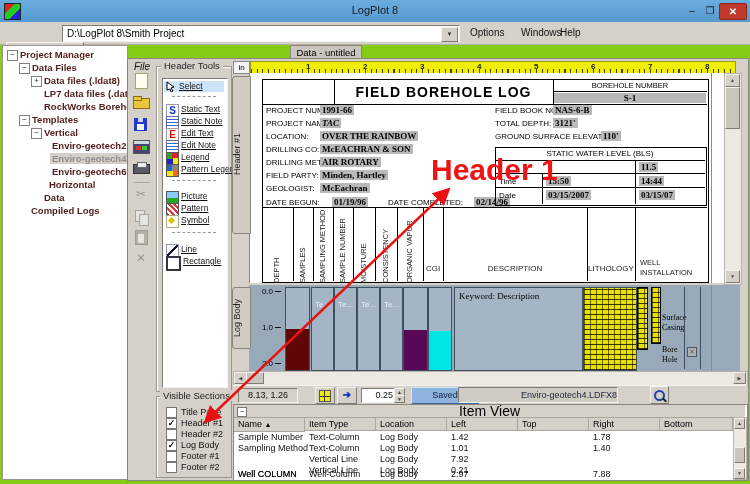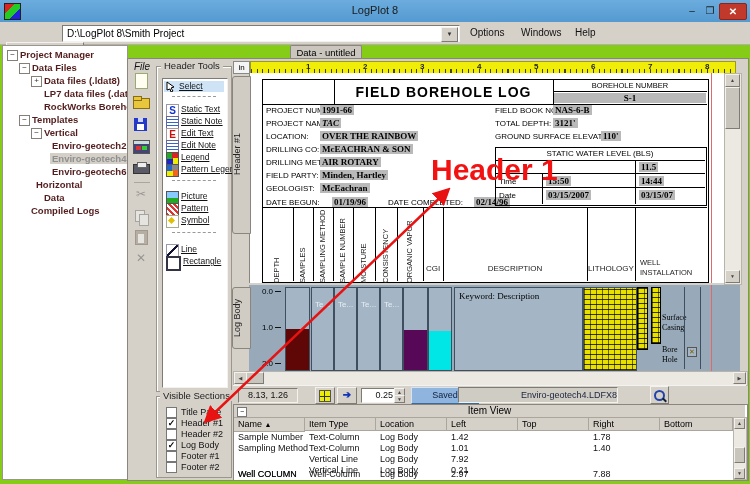--- a/index.html
+++ b/index.html
@@ -120,21 +120,21 @@
   </div>
 
   <div id="menubar" class="abs">
     <div id="project-btn" class="abs raised">Project</div>
     <div id="project-combo" class="abs sunken">
       <div id="combo-text" class="abs txt">D:\LogPlot 8\Smith Project</div>
       <div id="combo-arrow" class="abs raised"><span>▼</span></div>
     </div>
     <div class="abs menu-item" style="left:470px;">Options</div>
     <div class="abs menu-item" style="left:521px;">Windows</div>
-    <div class="abs menu-item" style="left:575px;">Help</div>
+    <div class="abs menu-item" style="left:560px;">Help</div>
   </div>
 
   <div id="sidebar" class="abs">
     <div class="abs tree-row" style="left:4px;top:2px;">
         <span class="tree-box abs" style="left:0;top:2px;">−</span>
         <span class="abs txt" style="left:13px;">Project Manager</span>
       </div>
     <div class="abs tree-row" style="left:16px;top:15px;">
         <span class="tree-box abs" style="left:0;top:2px;">−</span>
         <span class="abs txt" style="left:13px;">Data Files</span>
@@ -149,21 +149,21 @@
         <span class="tree-box abs" style="left:0;top:2px;">−</span>
         <span class="abs txt" style="left:13px;">Templates</span>
       </div>
     <div class="abs tree-row" style="left:28px;top:80px;">
         <span class="tree-box abs" style="left:0;top:2px;">−</span>
         <span class="abs txt" style="left:13px;">Vertical</span>
       </div>
     <div class="abs tree-row" style="left:49px;top:93px;"><span class="txt">Enviro-geotech2.LDF</span></div>
     <div class="abs tree-row" style="left:47px;top:106px;"><span class="txt tree-sel">Enviro-geotech4.LDF</span></div>
     <div class="abs tree-row" style="left:49px;top:119px;"><span class="txt">Enviro-geotech6.LDF</span></div>
-    <div class="abs tree-row" style="left:33px;top:132px;"><span class="txt">Horizontal</span></div>
+    <div class="abs tree-row" style="left:46px;top:132px;"><span class="txt">Horizontal</span></div>
     <div class="abs tree-row" style="left:41px;top:145px;"><span class="txt">Data</span></div>
     <div class="abs tree-row" style="left:28px;top:158px;"><span class="txt">Compiled Logs</span></div>
   </div>
 
   <div id="tab-data" class="abs tab">Data - untitled</div>
   <div id="panel" class="abs"></div>
 
   <div class="abs dmenu" style="left:134px;">File</div>
   <div class="abs dmenu" style="left:165px;">Edit</div>
   <div class="abs dmenu" style="left:197px;">Data</div>
@@ -384,21 +384,21 @@
   <div class="abs sunken status-txt" style="left:361px;top:388px;width:31px;height:13px;text-align:right;padding-right:2px;line-height:13px;">0.25</div>
   <div class="abs sb-btn" style="left:394px;top:388px;width:9px;height:6px;line-height:6px;">▲</div>
   <div class="abs sb-btn" style="left:394px;top:395px;width:9px;height:6px;line-height:6px;">▼</div>
   <div class="abs" id="saved-btn" style="left:411px;top:387px;width:66px;height:15px;">Saved</div>
   <div class="abs sunken status-txt" style="left:458px;top:387px;width:158px;height:14px;background:#cfccc4;text-align:right;line-height:14px;color:#202840;">Enviro-geotech4.LDFX8</div>
   <div class="abs raised" style="left:650px;top:386px;width:17px;height:16px;">
       <span class="abs mag-ic"></span>
     </div>
 
   <div id="iv" class="abs">
-    <div class="abs" style="left:0;top:0;width:511px;height:12px;background:#d5d1c9;border-bottom:1px solid #aaa69e;text-align:center;font-size:10px;line-height:12px;">Item View</div>
+    <div class="abs" style="left:0;top:0;width:511px;height:12px;background:#d5d1c9;border-bottom:1px solid #aaa69e;text-align:center;font-size:14px;line-height:12px;">Item View</div>
     <div class="abs" style="left:3px;top:2px;width:8px;height:8px;background:#fff;border:1px solid #777;font-size:7px;line-height:8px;text-align:center;">−</div>
     <div class="abs iv-h" style="left:0px;top:13px;width:66px;"><span>Name</span> <span style="font-size:7px;">▲</span></div>
     <div class="abs iv-h" style="left:71px;top:13px;width:66px;">Item Type</div>
     <div class="abs iv-h" style="left:142px;top:13px;width:66px;">Location</div>
     <div class="abs iv-h" style="left:213px;top:13px;width:66px;">Left</div>
     <div class="abs iv-h" style="left:284px;top:13px;width:66px;">Top</div>
     <div class="abs iv-h" style="left:355px;top:13px;width:66px;">Right</div>
     <div class="abs iv-h" style="left:426px;top:13px;width:68px;">Bottom</div>
 
     <div class="abs iv-c txt" style="left:0px;top:27px;">Sample Number</div>

